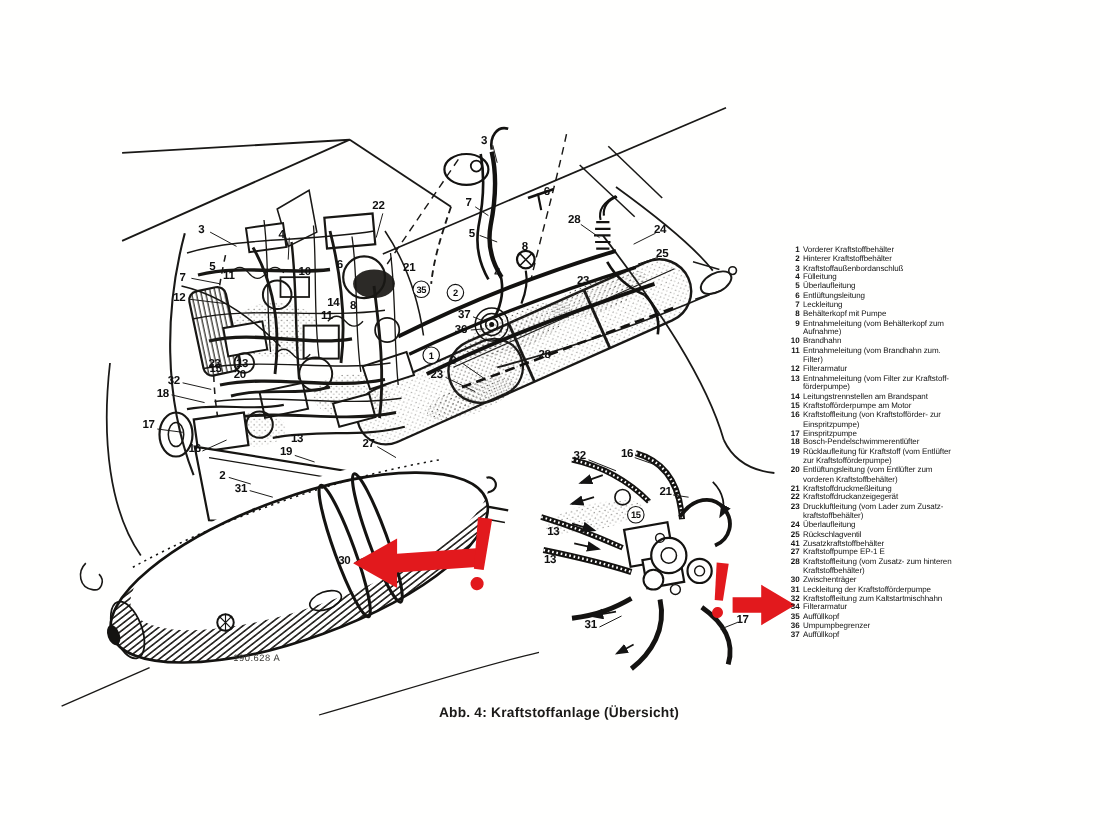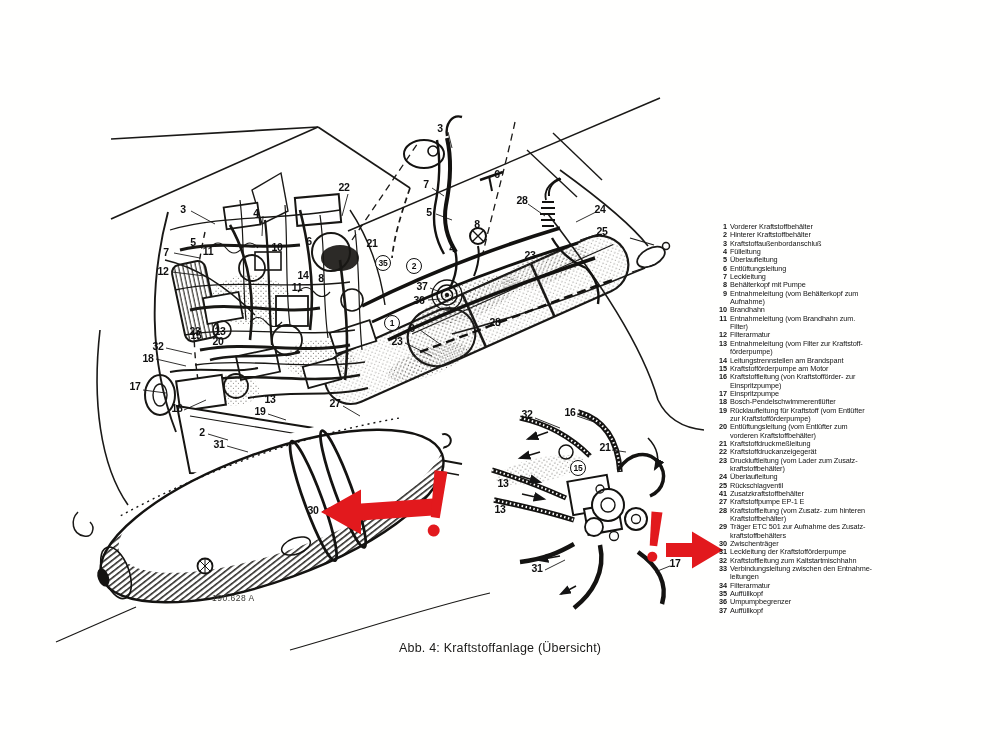--- a/index.html
+++ b/index.html
@@ -13,21 +13,21 @@
           color:#101010;white-space:nowrap;letter-spacing:-0.3px;}
   .dlabel.circled{border:1.5px solid #101010;border-radius:50%;width:14px;height:14px;
           display:flex;align-items:center;justify-content:center;font-size:8.5px;background:#fffffe;}
   
   #legend{position:absolute;left:713px;top:223px;width:224px;}
   .lg-row{display:flex;align-items:flex-start;}
   .lg-num{width:14px;min-width:14px;text-align:right;margin-right:3px;
           font-weight:bold;font-size:7.3px;line-height:8.35px;}
   .lg-text{font-weight:normal;font-size:7.3px;line-height:8.35px;width:202px;
           white-space:pre-wrap;letter-spacing:-0.1px;}
-  .caption{position:absolute;left:399px;top:641px;font-weight:normal;font-size:12.5px;
+  .caption{position:absolute;left:399px;top:641px;font-weight:bold;font-size:12.5px;
           letter-spacing:0.2px;color:#1b1a18;}
   .drawing-no{position:absolute;left:212px;top:593px;font-weight:normal;font-size:8.5px;
           color:#3a3935;letter-spacing:0.5px;}
 </style>
 </head>
 <body>
 
 <div class="page">
 
   <svg class="art" width="1000" height="750" viewBox="0 0 1000 750">
@@ -470,40 +470,30 @@
       <div class="lg-row">
         <span class="lg-num">27</span>
         <span class="lg-text">Kraftstoffpumpe EP-1 E</span>
       </div>
       <div class="lg-row">
         <span class="lg-num">28</span>
         <span class="lg-text">Kraftstoffleitung (vom Zusatz- zum hinteren
 Kraftstoffbehälter)</span>
       </div>
       <div class="lg-row">
-        <span class="lg-num">29</span>
-        <span class="lg-text">Träger ETC 501 zur Aufnahme des Zusatz-
-kraftstoffbehälters</span>
-      </div>
-      <div class="lg-row">
         <span class="lg-num">30</span>
         <span class="lg-text">Zwischenträger</span>
       </div>
       <div class="lg-row">
         <span class="lg-num">31</span>
         <span class="lg-text">Leckleitung der Kraftstofförderpumpe</span>
       </div>
       <div class="lg-row">
         <span class="lg-num">32</span>
         <span class="lg-text">Kraftstoffleitung zum Kaltstartmischhahn</span>
-      </div>
-      <div class="lg-row">
-        <span class="lg-num">33</span>
-        <span class="lg-text">Verbindungsleitung zwischen den Entnahme-
-leitungen</span>
       </div>
       <div class="lg-row">
         <span class="lg-num">34</span>
         <span class="lg-text">Filterarmatur</span>
       </div>
       <div class="lg-row">
         <span class="lg-num">35</span>
         <span class="lg-text">Auffüllkopf</span>
       </div>
       <div class="lg-row">

